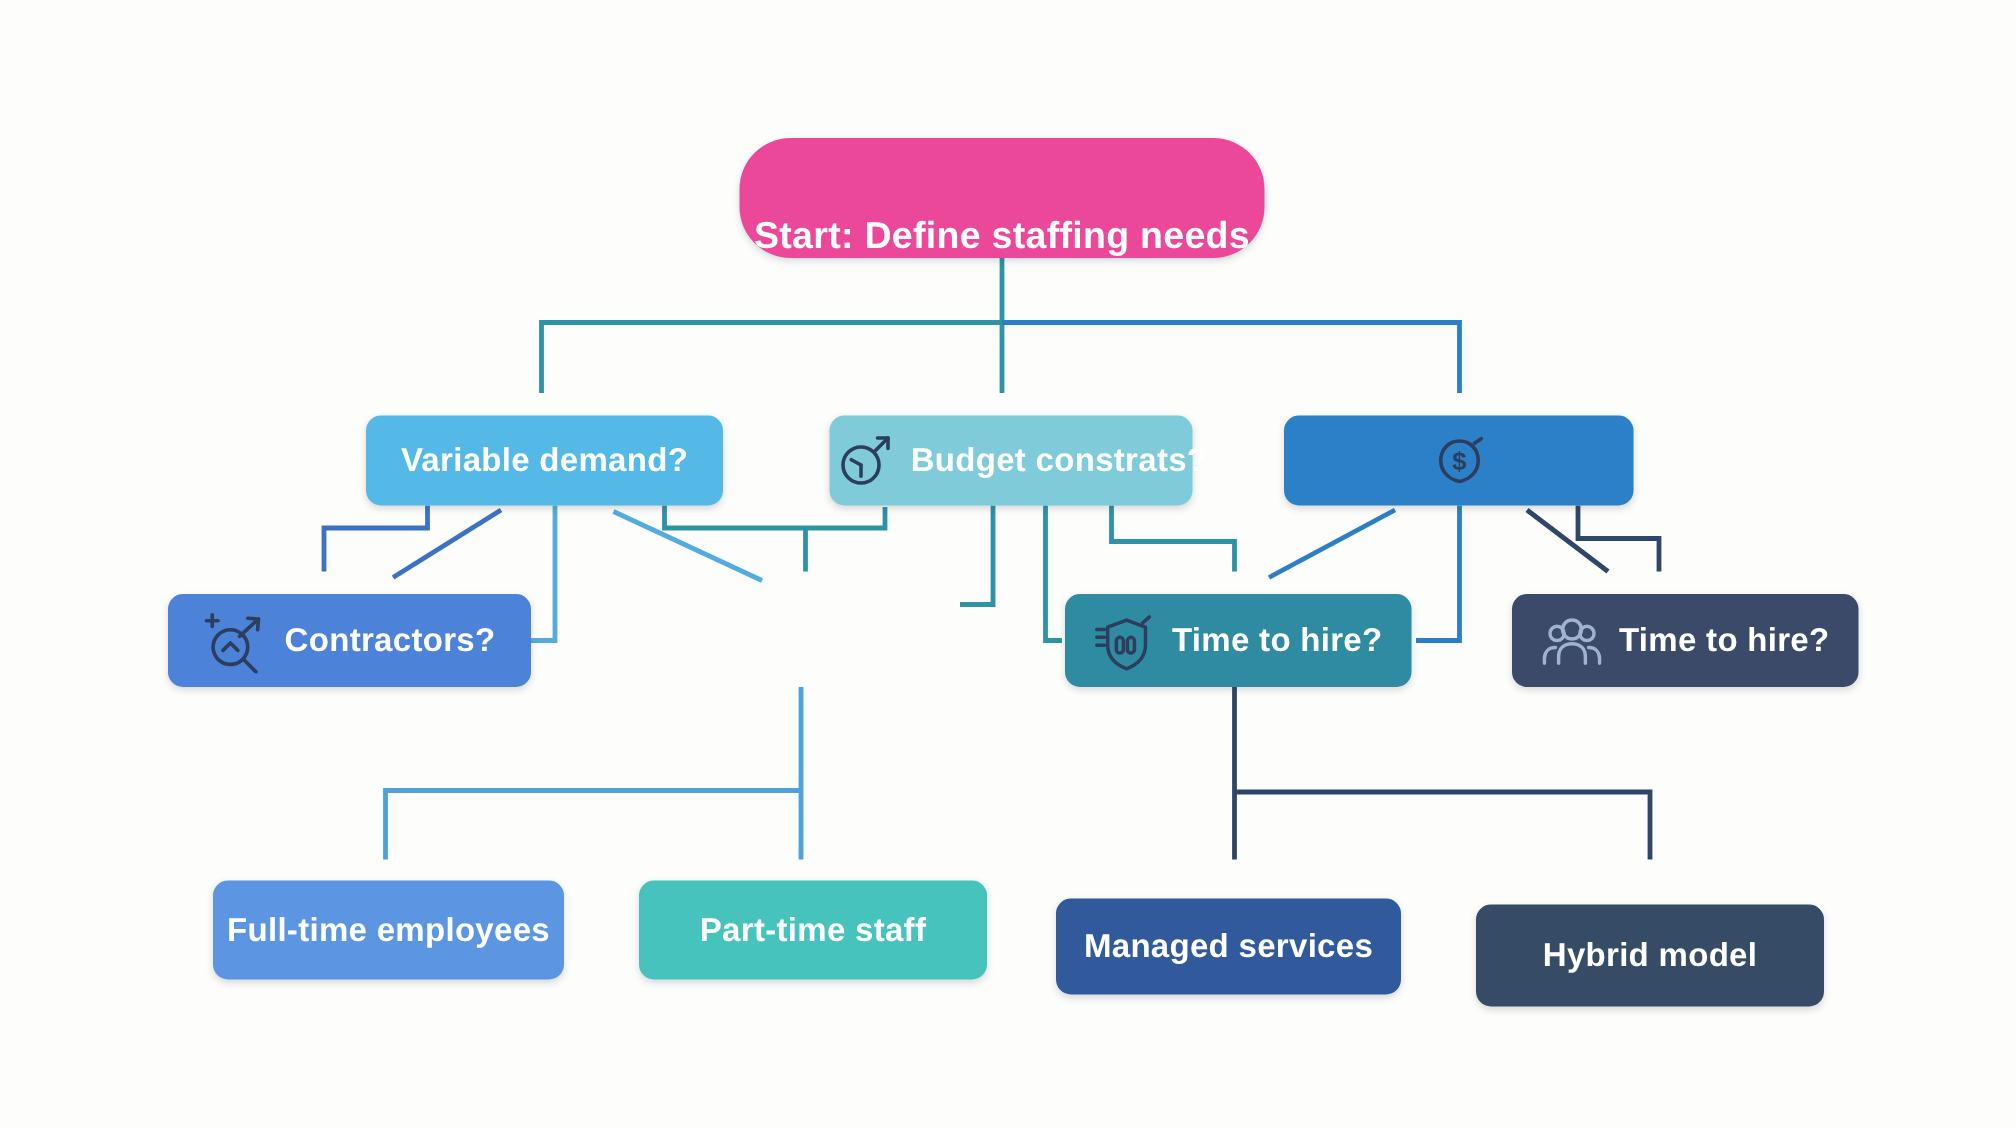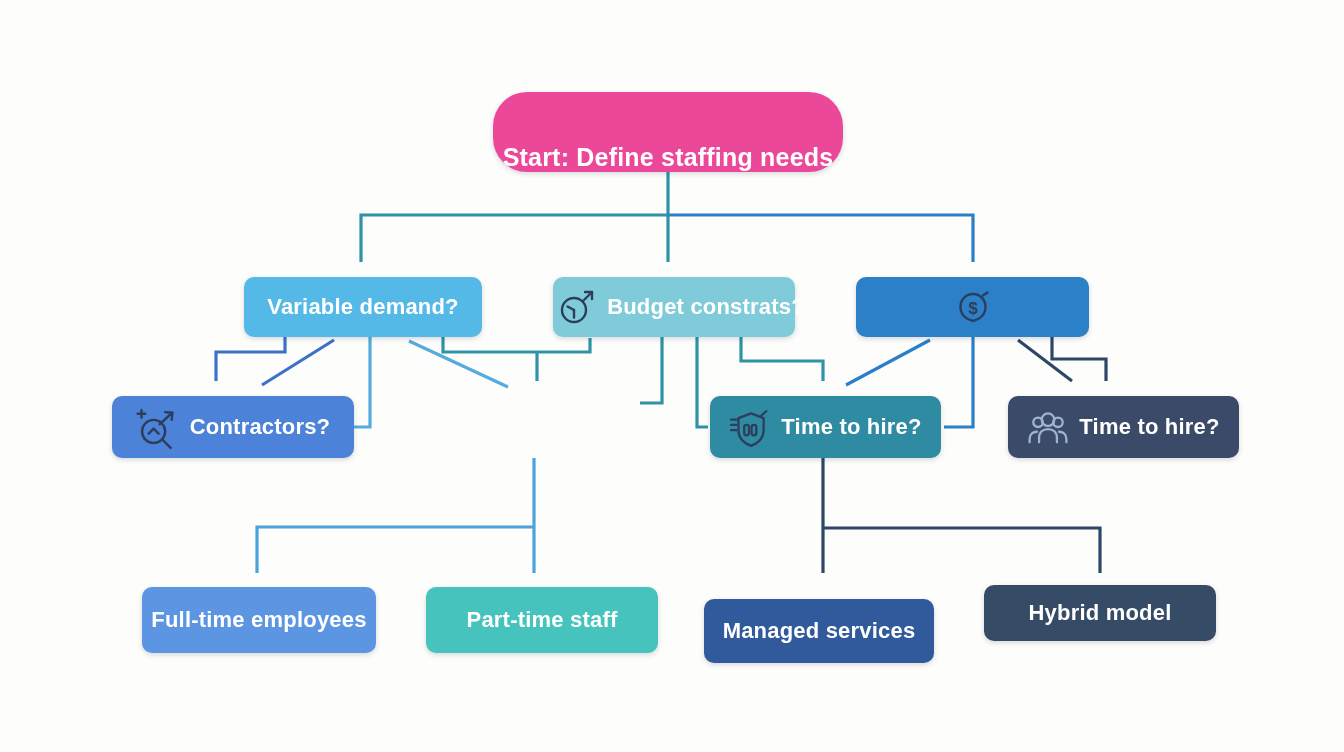--- a/index.html
+++ b/index.html
@@ -154,17 +154,17 @@
   </div>
 
   <div class="node" style="left: 426px; top: 587px; width: 232px; height: 66px; background: rgb(70, 195, 188);">
     <span class="lbl">Part-time staff</span>
   </div>
 
   <div class="node" style="left: 704px; top: 587px; width: 230px; height: 64px; background: rgb(49, 90, 156); margin-top: 12px;">
     <span class="lbl">Managed services</span>
   </div>
 
-  <div class="node" style="left: 984px; top: 585px; width: 232px; height: 56px; background: rgb(54, 76, 102); text-align: right;">
+  <div class="node" style="left: 984px; top: 603px; width: 232px; height: 68px; background: rgb(54, 76, 102); text-align: right;">
     <span class="lbl">Hybrid model</span>
   </div>
 
 </div>
 
 </body></html>

